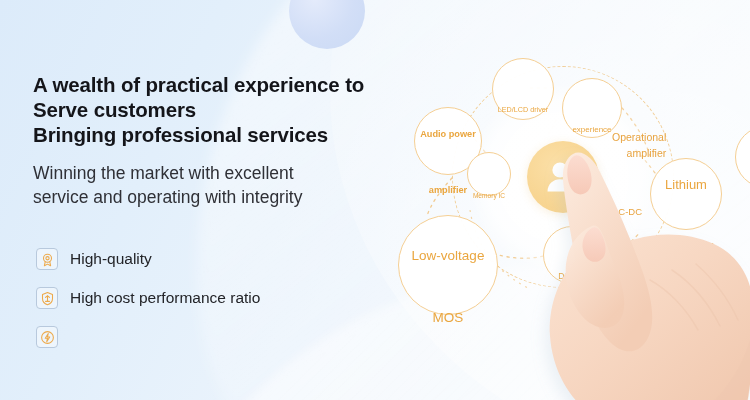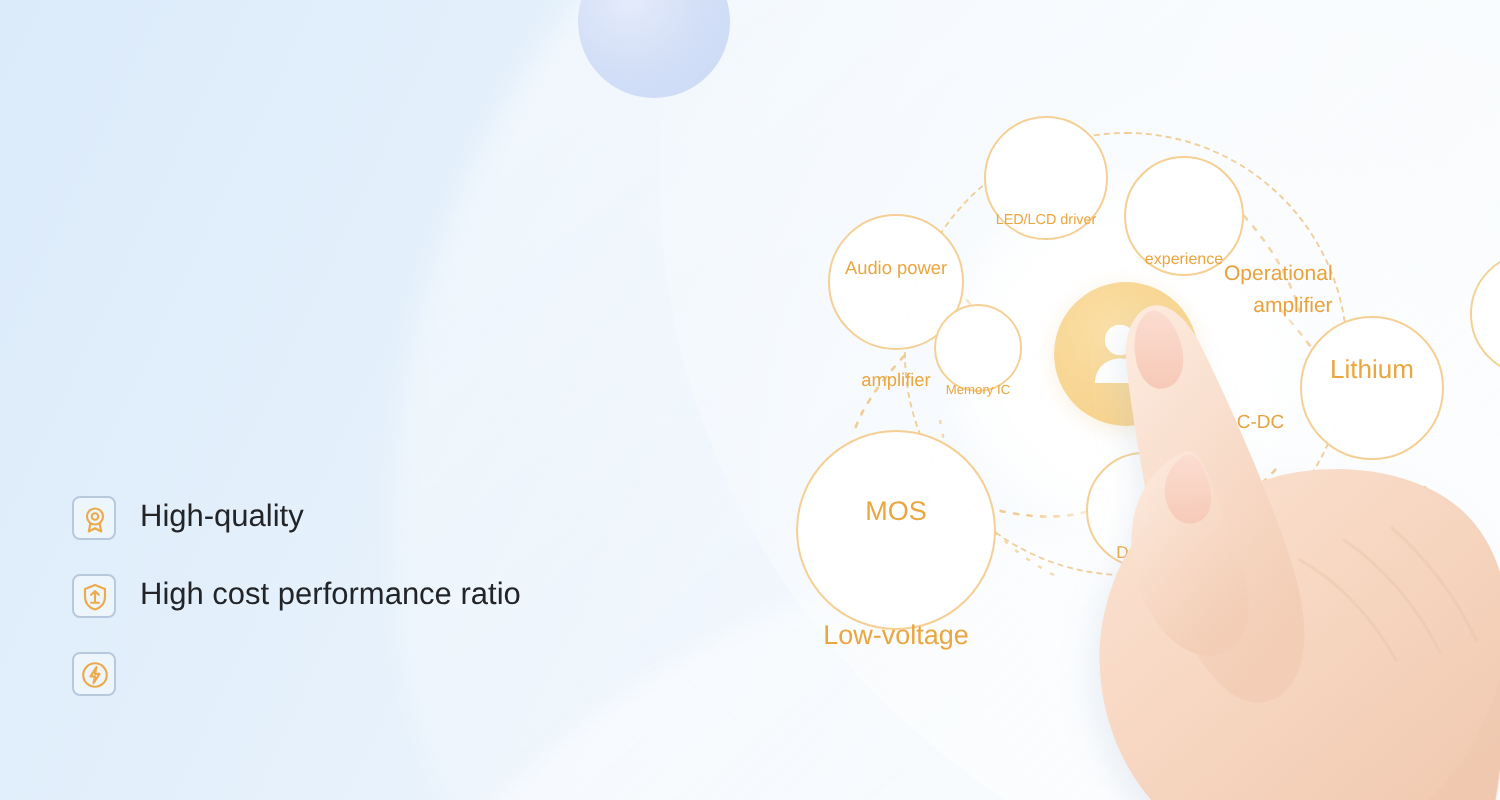--- a/index.html
+++ b/index.html
@@ -136,21 +136,21 @@
     display: flex; align-items: center; justify-content: center;
     text-align: center;
     color: #eaa63f;
     line-height: 1.42;
     padding: 2px;
   }
   .bubble span { display: block; margin-top: 43px; }
 
   .b-lcd   { left: 492px; top: 58px;  width: 62px; height: 62px; font-size: 7.2px; }
   .b-opto  { left: 562px; top: 78px;  width: 60px; height: 60px; font-size: 8px; }
-  .b-audio { left: 414px; top: 107px; width: 68px; height: 68px; font-size: 9.2px; }
+  .b-audio { left: 414px; top: 107px; width: 68px; height: 68px; font-size: 9.2px; font-weight: bold; }
   .b-mem   { left: 467px; top: 152px; width: 44px; height: 44px; font-size: 6.6px; }
   .b-mos   { left: 398px; top: 215px; width: 100px; height: 100px; font-size: 13.5px; }
   .b-dcdc  { left: 543px; top: 226px; width: 58px; height: 58px; font-size: 8.6px; }
   .b-li    { left: 650px; top: 158px; width: 72px; height: 72px; font-size: 13px; }
   .b-edge  { left: 735px; top: 126px; width: 62px; height: 62px; font-size: 8px; }
 
   .lbl {
     position: absolute;
     color: #e8a33f;
     text-align: right;
@@ -167,20 +167,31 @@
 </head>
 <body>
 
 <div class="stage">
 
   <div class="bg-sheen"></div>
   <div class="bg-arc"></div>
   <div class="bg-arc2"></div>
   <div class="deco-circle"></div>
 
+  <div class="copy">
+    <h1 class="headline">
+      <span class="ln">A wealth of practical experience to</span>
+      <span class="ln">Serve customers</span>
+      <span class="ln">Bringing professional services</span>
+    </h1>
+    <p class="subhead">
+      <span class="ln">Winning the market with excellent</span>
+      <span class="ln">service and operating with integrity</span>
+    </p>
+  </div>
 
   <div class="features">
 
     <div class="feature">
       <span class="feat-icon">
         <svg width="15" height="15" viewBox="0 0 24 24" fill="none" stroke="#eda94a" stroke-width="1.7">
           <circle cx="12" cy="10" r="6.4"></circle>
           <circle cx="12" cy="10" r="2.6"></circle>
           <path d="M8.4 15.2 L7 22 L12 19.4 L17 22 L15.6 15.2" stroke-linejoin="round"></path>
         </svg>
@@ -260,22 +271,22 @@
         <span>amplifier</span>
       </div>
     </div>
 
     <div class="bubble b-mem">
       <span>Memory IC</span>
     </div>
 
     <div class="bubble b-mos">
       <div>
+        <span>Low-voltage</span>
         <span>MOS</span>
-        <span>Low-voltage</span>
       </div>
     </div>
 
     <div class="bubble b-dcdc">
       <span>DC-DC</span>
     </div>
 
     <div class="bubble b-li">
       <div>
         <span>Lithium</span>

